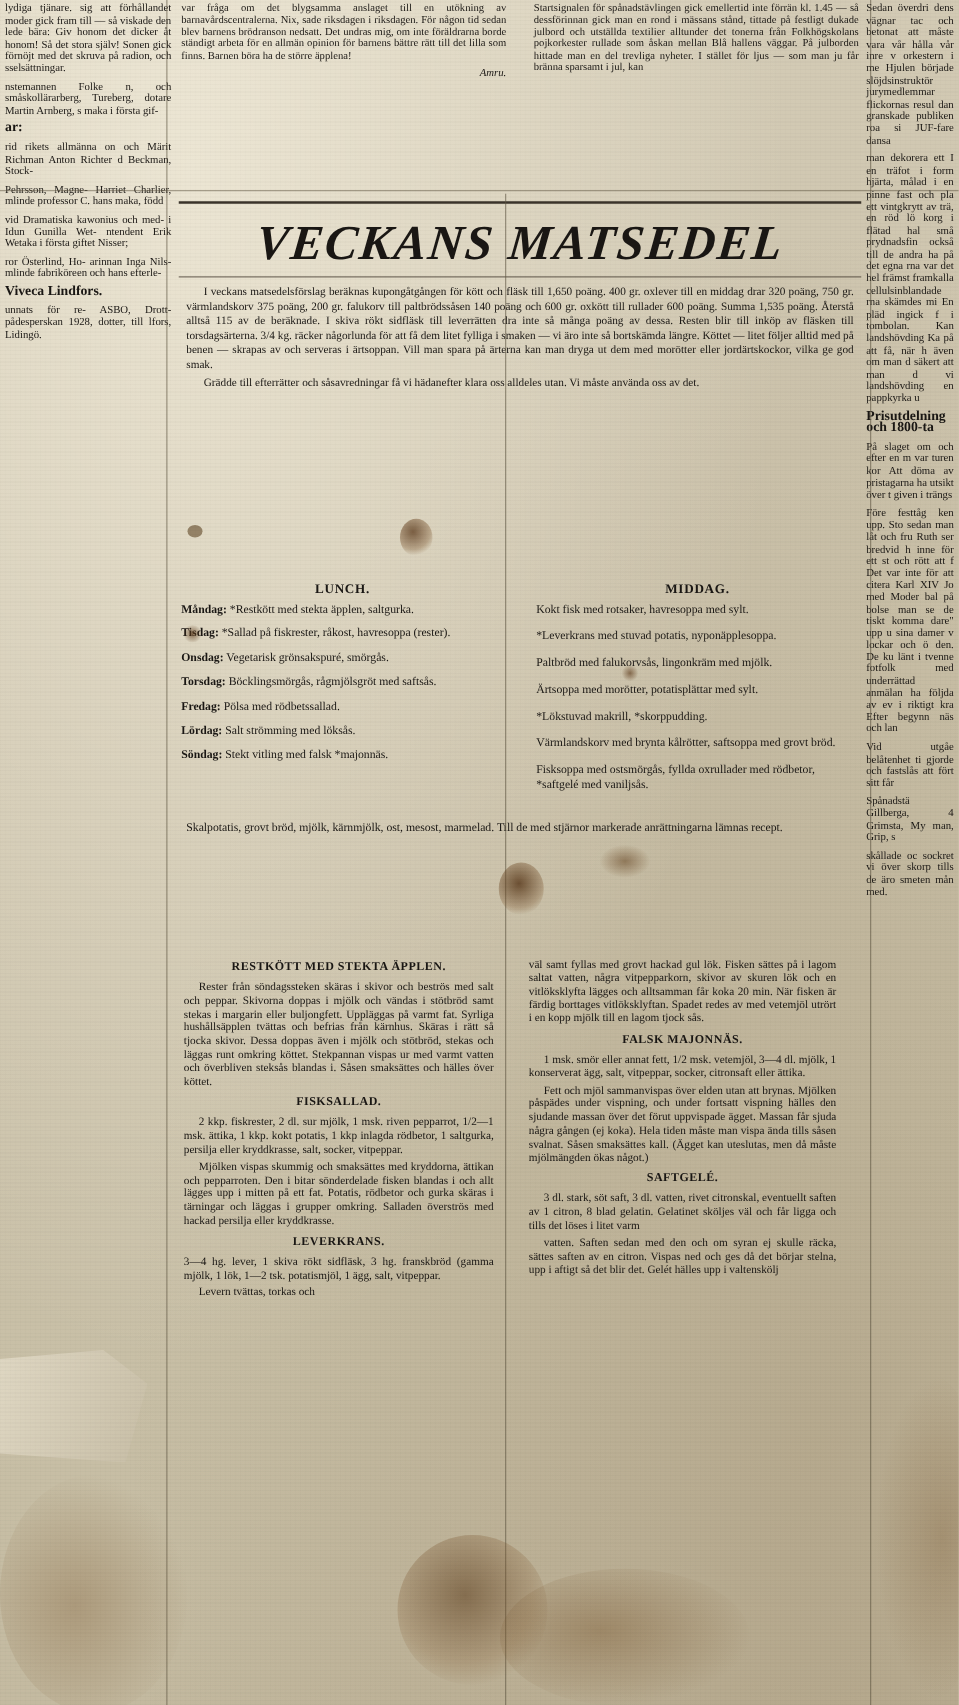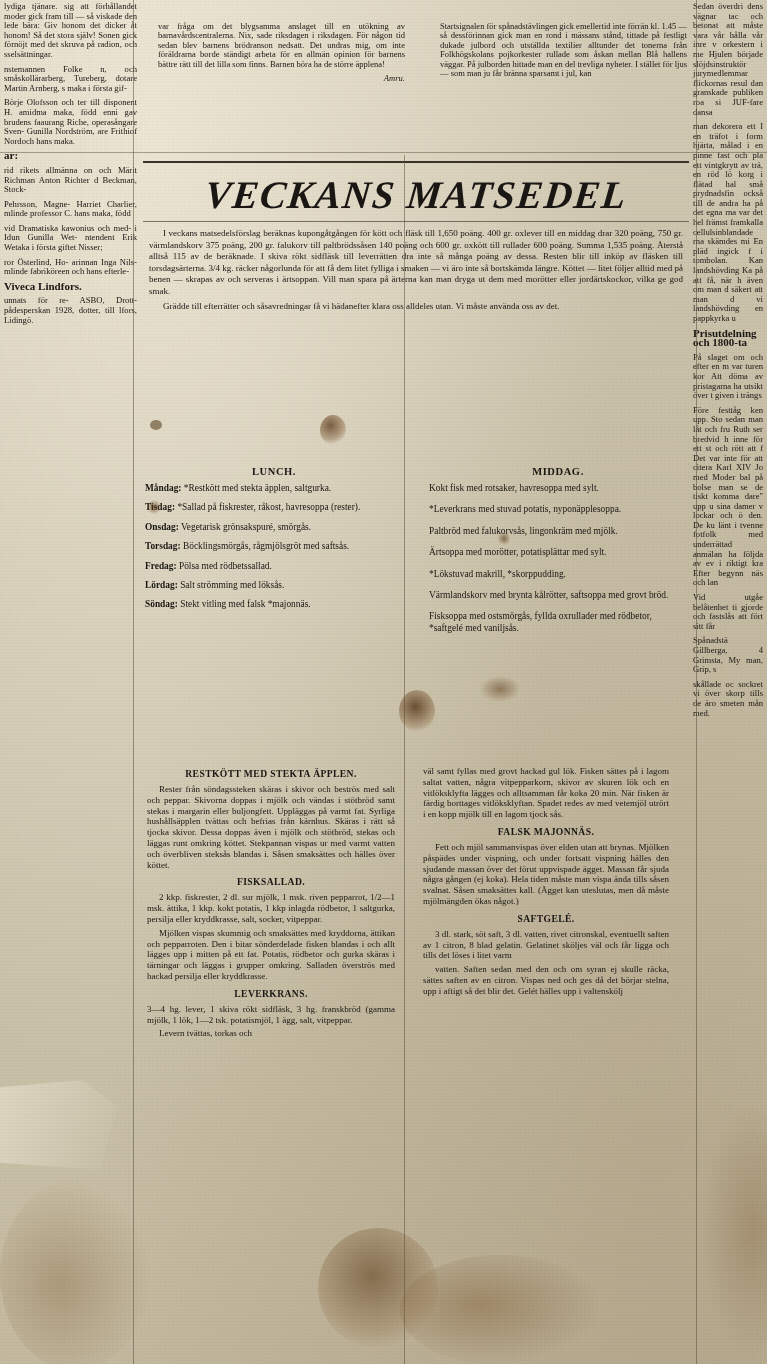--- a/index.html
+++ b/index.html
@@ -105,21 +105,21 @@
   .rhead{
     font-size:9.6px;font-weight:bold;letter-spacing:.4px;
     text-align:center;margin:6px 0 5px 0;
   }
   .rtext{font-size:9px;line-height:10.8px;text-align:justify;hyphens:auto;-webkit-hyphens:auto;}
   .rtext p{margin:0 0 3px 0;text-indent:12px;}
   .rtext p.ni{text-indent:0;}
 
   
   .topstrip{position:absolute;left:133px;right:70px;top:0;height:152px;display:flex;}
-  .ts{width:50%;padding:2px 10px 0 25px;box-sizing:border-box;margin-top:20px;}
+  .ts{width:50%;padding:2px 10px 0 12px;box-sizing:border-box;}
   .ts .tiny{font-size:8.5px;line-height:9.4px;}
   .sign{text-align:right;font-style:italic;font-size:8.6px;margin-top:2px;}
 
   
   .stain{position:absolute;border-radius:50%;pointer-events:none;}
   .s1{left:320px;top:415px;width:26px;height:30px;background:radial-gradient(circle at 40% 35%, rgba(90,55,25,.75), rgba(120,80,40,.35) 55%, rgba(140,100,60,0) 75%);}
   .s2{left:146px;top:500px;width:16px;height:14px;background:radial-gradient(circle, rgba(95,60,28,.7), rgba(130,90,50,0) 70%);}
   .s3{left:497px;top:532px;width:14px;height:13px;background:radial-gradient(circle, rgba(95,60,28,.65), rgba(130,90,50,0) 70%);}
   .s4{left:399px;top:690px;width:36px;height:42px;background:radial-gradient(circle at 45% 40%, rgba(85,52,22,.8), rgba(120,80,40,.3) 60%, rgba(140,100,60,0) 78%);}
   .s5{left:480px;top:676px;width:40px;height:26px;background:radial-gradient(ellipse at 50% 50%, rgba(100,66,30,.55), rgba(140,100,60,0) 72%);}
@@ -143,21 +143,20 @@
 </style>
 </head>
 <body>
 
 <div class="page">
 
   <div class="col col-left">
     <div class="tiny">
       <p>lydiga tjänare. sig att förhållandet moder gick fram till — så viskade den lede bära: Giv honom det dicker åt honom!  Så det stora själv! Sonen gick förnöjt med det skruva på radion, och sselsättningar.</p>
       <p>nstemannen Folke n, och småskollärarberg, Tureberg, dotare Martin Arnberg, s maka i första gif-</p>
-      <p>Börje Olofsson och ter till disponent H. amidma maka, född enni gav brudens faaurang Riche, operasångare Sven- Gunilla Nordström, are Frithiof Nordoch hans maka.</p>
       <p class="side-head">ar:</p>
       <p>rid rikets allmänna on och Märit Richman Anton Richter d Beckman, Stock-</p>
       <p>Pehrsson, Magne- Harriet Charlier, mlinde professor C. hans maka, född</p>
       <p>vid Dramatiska kawonius och med- i Idun Gunilla Wet- ntendent Erik Wetaka i första giftet Nisser;</p>
       <p>ror Österlind, Ho- arinnan Inga Nils- mlinde fabriköreen och hans efterle-</p>
       <p class="side-head">Viveca Lindfors.</p>
       <p>unnats för re- ASBO, Drott- pådesperskan 1928, dotter, till lfors, Lidingö.</p>
     </div>
   </div>
 
@@ -258,20 +257,23 @@
           </div>
           <div class="menu-row rspace">
             <span>Värmlandskorv med brynta kålrötter, saftsoppa med grovt bröd.</span>
           </div>
           <div class="menu-row">
             <span>Fisksoppa med ostsmörgås, fyllda oxrullader med rödbetor, *saftgelé med vaniljsås.</span>
           </div>
         </div>
       </div>
 
+      <div class="afternote">
+        <p>Skalpotatis, grovt bröd, mjölk, kärnmjölk, ost, mesost, marmelad.  Till de med stjärnor markerade anrättningarna lämnas recept.</p>
+      </div>
     </div>
 
     <div class="recipes">
       <div class="rcol">
         <div class="rhead">RESTKÖTT MED STEKTA ÄPPLEN.</div>
         <div class="rtext">
           <p>Rester från söndagssteken skäras i skivor och beströs med salt och peppar. Skivorna doppas i mjölk och vändas i stötbröd samt stekas i margarin eller buljongfett.  Uppläggas på varmt fat. Syrliga hushållsäpplen tvättas och befrias från kärnhus.  Skäras i rätt så tjocka skivor.  Dessa doppas även i mjölk och stötbröd, stekas och läggas runt omkring köttet.  Stekpannan vispas ur med varmt vatten och överbliven steksås blandas i.  Såsen smaksättes och hälles över köttet.</p>
         </div>
 
         <div class="rhead">FISKSALLAD.</div>
@@ -287,20 +289,21 @@
         </div>
       </div>
 
       <div class="rcol b">
         <div class="rtext" style="margin-top:4px;">
           <p class="ni">väl samt fyllas med grovt hackad gul lök.  Fisken sättes på i lagom saltat vatten, några vitpepparkorn, skivor av skuren lök och en vitlöksklyfta lägges och alltsamman får koka 20 min.  När fisken är färdig borttages vitlöksklyftan. Spadet redes av med vetemjöl utrört i en kopp mjölk till en lagom tjock sås.</p>
         </div>
 
         <div class="rhead">FALSK MAJONNÄS.</div>
         <div class="rtext">
+          <p>1 msk. smör eller annat fett, 1/2 msk. vetemjöl, 3—4 dl. mjölk, 1 konserverat ägg, salt, vitpeppar, socker, citronsaft eller ättika.</p>
           <p>Fett och mjöl sammanvispas över elden utan att brynas.  Mjölken påspädes under vispning, och under fortsatt vispning hälles den sjudande massan över det förut uppvispade ägget.  Massan får sjuda några gången (ej koka). Hela tiden måste man vispa ända tills såsen svalnat.  Såsen smaksättes kall. (Ägget kan uteslutas, men då måste mjölmängden ökas något.)</p>
         </div>
 
         <div class="rhead">SAFTGELÉ.</div>
         <div class="rtext">
           <p>3 dl. stark, söt saft, 3 dl. vatten, rivet citronskal, eventuellt saften av 1 citron, 8 blad gelatin.  Gelatinet sköljes väl och får ligga och tills det löses i litet varm</p>
           <p>vatten.  Saften sedan med den och om syran ej skulle räcka, sättes saften av en citron.  Vispas ned och ges då det börjar stelna, upp i aftigt så det blir det.  Gelét hälles upp i valtenskölj</p>
         </div>
       </div>
     </div>

